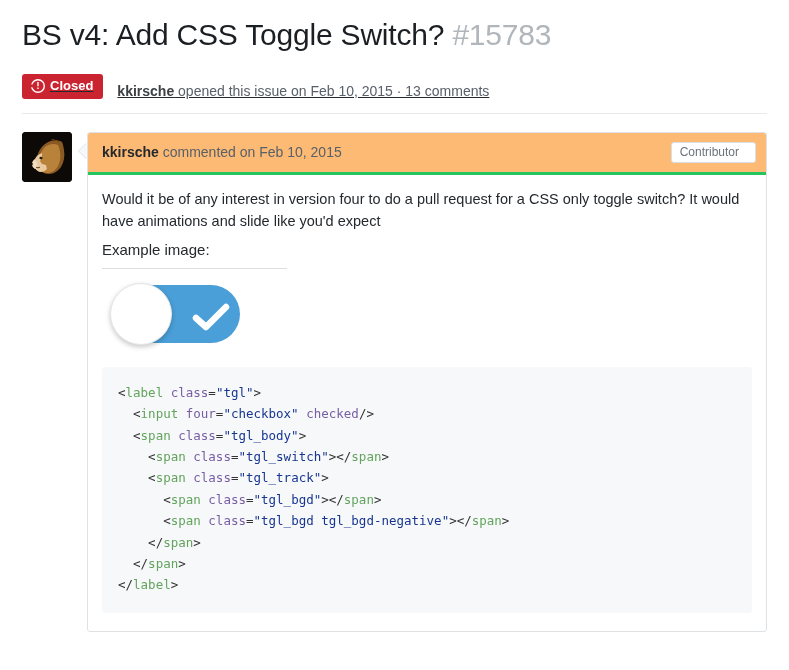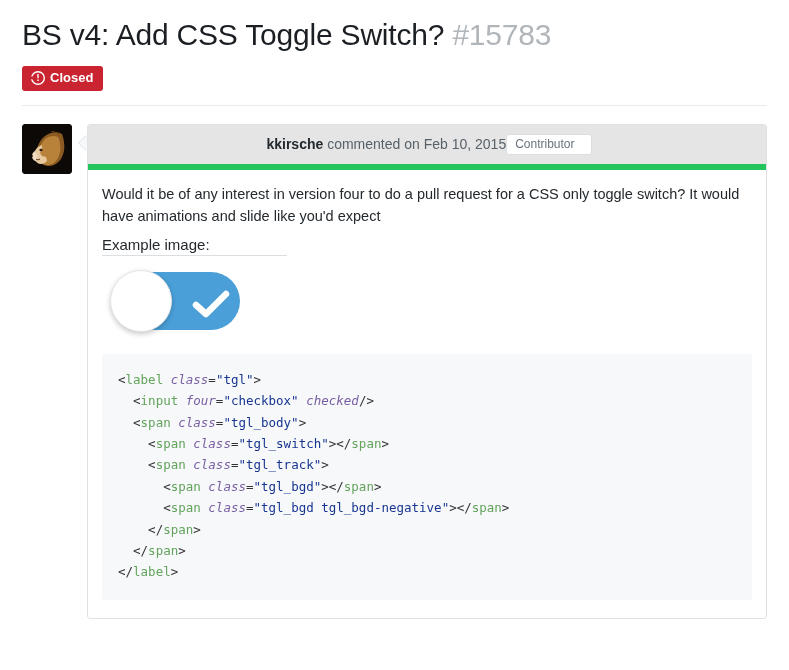--- a/index.html
+++ b/index.html
@@ -28,21 +28,22 @@
     letter-spacing: -0.2px;
     color: #1b1f23;
   }
   .issue-number {
     color: #b1b6bb;
     font-weight: 300;
   }
   .issue-meta-row {
     display: flex;
     align-items: flex-end;
-    margin-top: 12px;
+    margin-top: 20px;
+    text-decoration: underline;
   }
   .state-badge {
     display: inline-flex;
     align-items: center;
     background: #cb2431;
     color: #ffffff;
     font-size: 13px;
     font-weight: bold;
     border-radius: 3px;
     padding: 5px 10px 6px 9px;
@@ -108,27 +109,27 @@
     left: -9px;
     border-width: 8px 8px 8px 0;
     border-color: transparent #dfe2e5 transparent transparent;
   }
   .pointer-inner {
     left: -8px;
     border-width: 8px 8px 8px 0;
     border-color: transparent #f6f8fa transparent transparent;
   }
   .comment-header {
-    background: #e5e5e5;
-    border-bottom: 6px solid #22c55e;
+    background: #fdba74;
+    border-bottom: 3px solid #22c55e;
     border-radius: 2px 2px 0 0;
     padding: 10px 10px 10px 14px;
     display: flex;
     align-items: center;
-    justify-content: center;
+    justify-content: space-between;
     font-size: 14px;
     color: #586069;
     height: 19px;
   }
   .comment-header .author {
     color: #24292e;
     font-weight: bold;
   }
   .contributor-badge {
     border: 1px solid #dcdfe2;
@@ -148,21 +149,21 @@
   }
   .comment-body p {
     margin: 0 0 16px 0;
   }
   .comment-body p.tight { margin-bottom: 8px; }
 
   h4.md-heading {
     font-size: 15px;
     font-weight: 400;
     margin: 0 0 0 0;
-    padding-bottom: 0;
+    padding-bottom: 8px;
     border-bottom: 1px solid #dcdfe2;
     width: 185px;
     color: #24292e;
     line-height: 1.3;
   }
 
   
   .toggle-figure {
     margin: 14px 0 22px 8px;
     position: relative;
@@ -203,21 +204,21 @@
     padding: 16px;
     margin: 0 0 18px 0;
     font-family: "Liberation Mono", "DejaVu Sans Mono", monospace;
     font-size: 12.5px;
     line-height: 1.55;
     overflow: hidden;
     color: #24292e;
     white-space: pre;
   }
   .tok-tag   { color: #63a35c; }
-  .tok-attr  { color: #795da3; font-style: italic; }
+  .tok-attr  { color: #795da3; }
   .tok-str   { color: #183691; }
   .tok-punc  { color: #333333; }
 </style>
 </head>
 <body>
 
 <div class="issue-header">
   <h1 class="issue-title">
     <span>BS v4: Add CSS Toggle Switch?</span>
     <span class="issue-number">#15783</span>
@@ -228,20 +229,23 @@
       <span class="octicon">
         <svg width="14" height="14" viewBox="0 0 16 16" aria-hidden="true">
           <path fill="#ffffff" d="M1.6 8a6.4 6.4 0 1 1 12.8 0A6.4 6.4 0 0 1 1.6 8zM8 0a8 8 0 1 0 0 16A8 8 0 0 0 8 0z"></path>
           <path fill="#cb2431" d="M0 6.2h4.6L2.4 9.6 0 9.2z"></path>
           <path fill="#ffffff" d="M7.2 3.4h1.6v5h-1.6zM7.2 9.8h1.6v1.7h-1.6z"></path>
         </svg>
       </span>
       <span>Closed</span>
     </span>
 
+    <span class="meta-text">
+      <span class="author">kkirsche</span><span> opened this issue on Feb 10, 2015 · 13 comments</span>
+    </span>
   </div>
 </div>
 
 <div class="header-divider"></div>
 
 <div class="timeline">
 
   <div class="avatar">
     <svg viewBox="0 0 50 50" aria-hidden="true">
       <rect width="50" height="50" fill="#0c0906"></rect>

